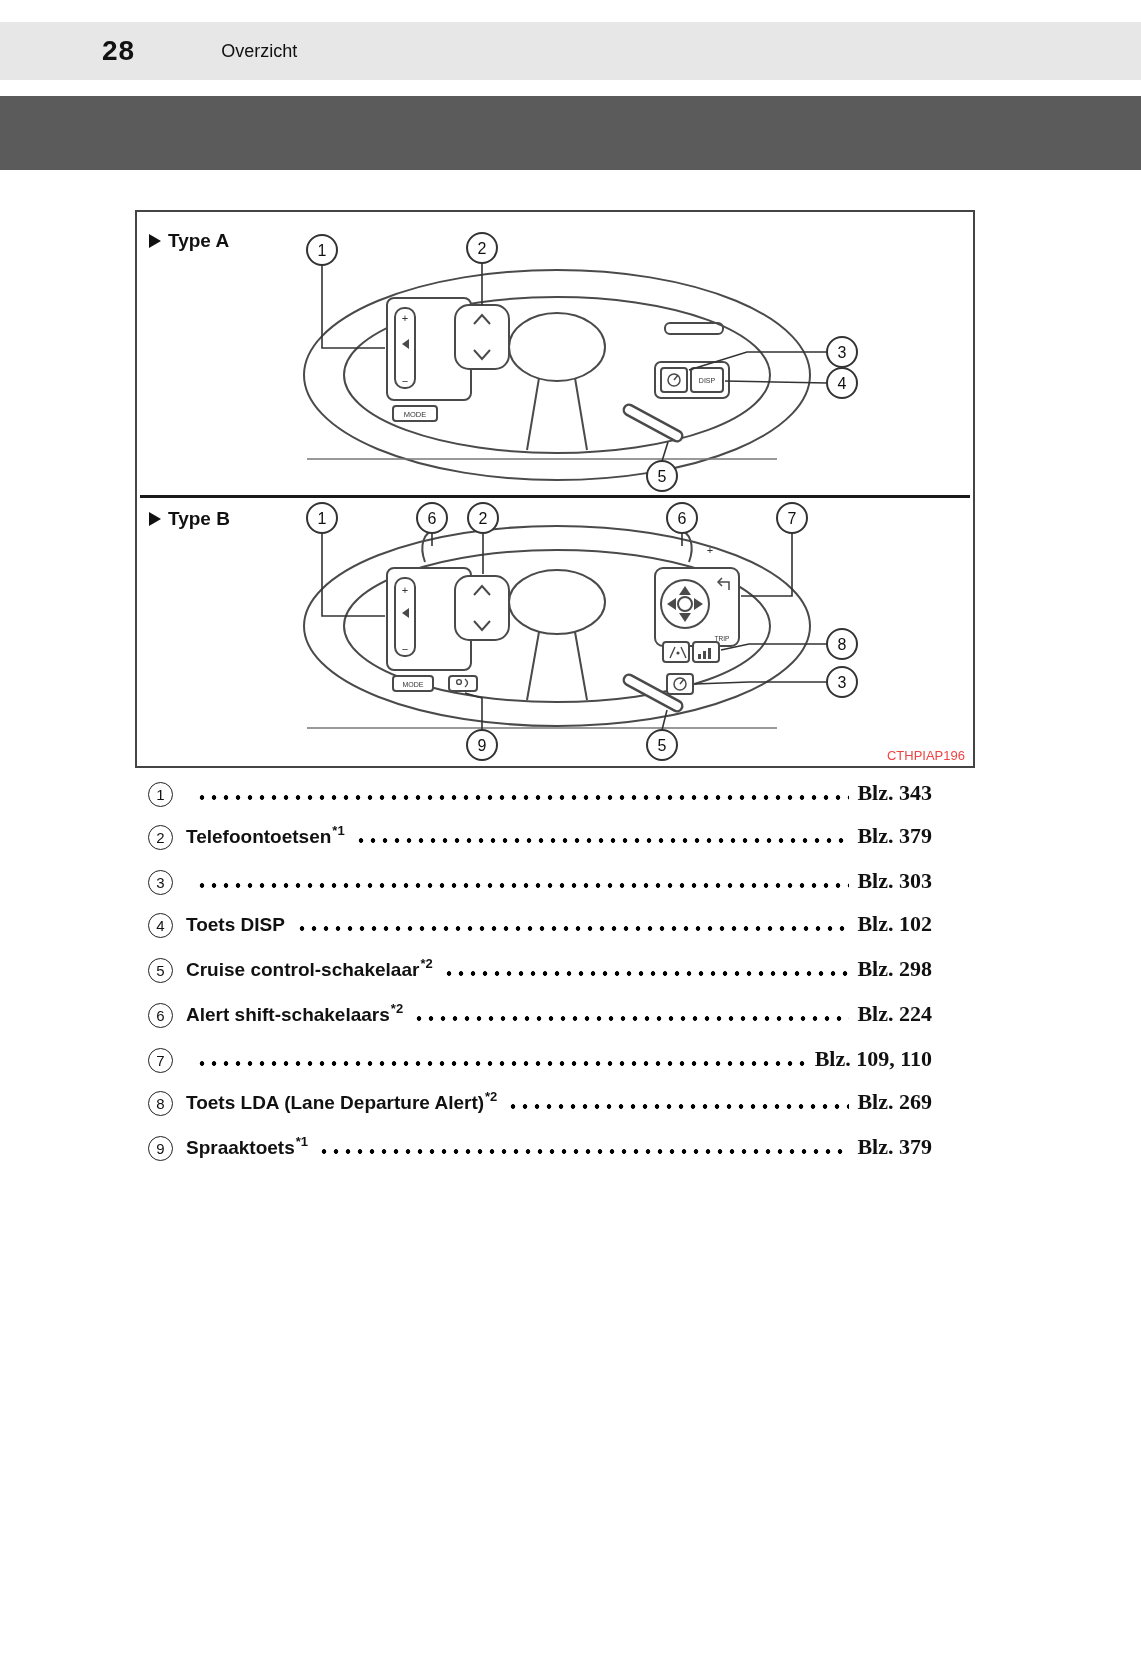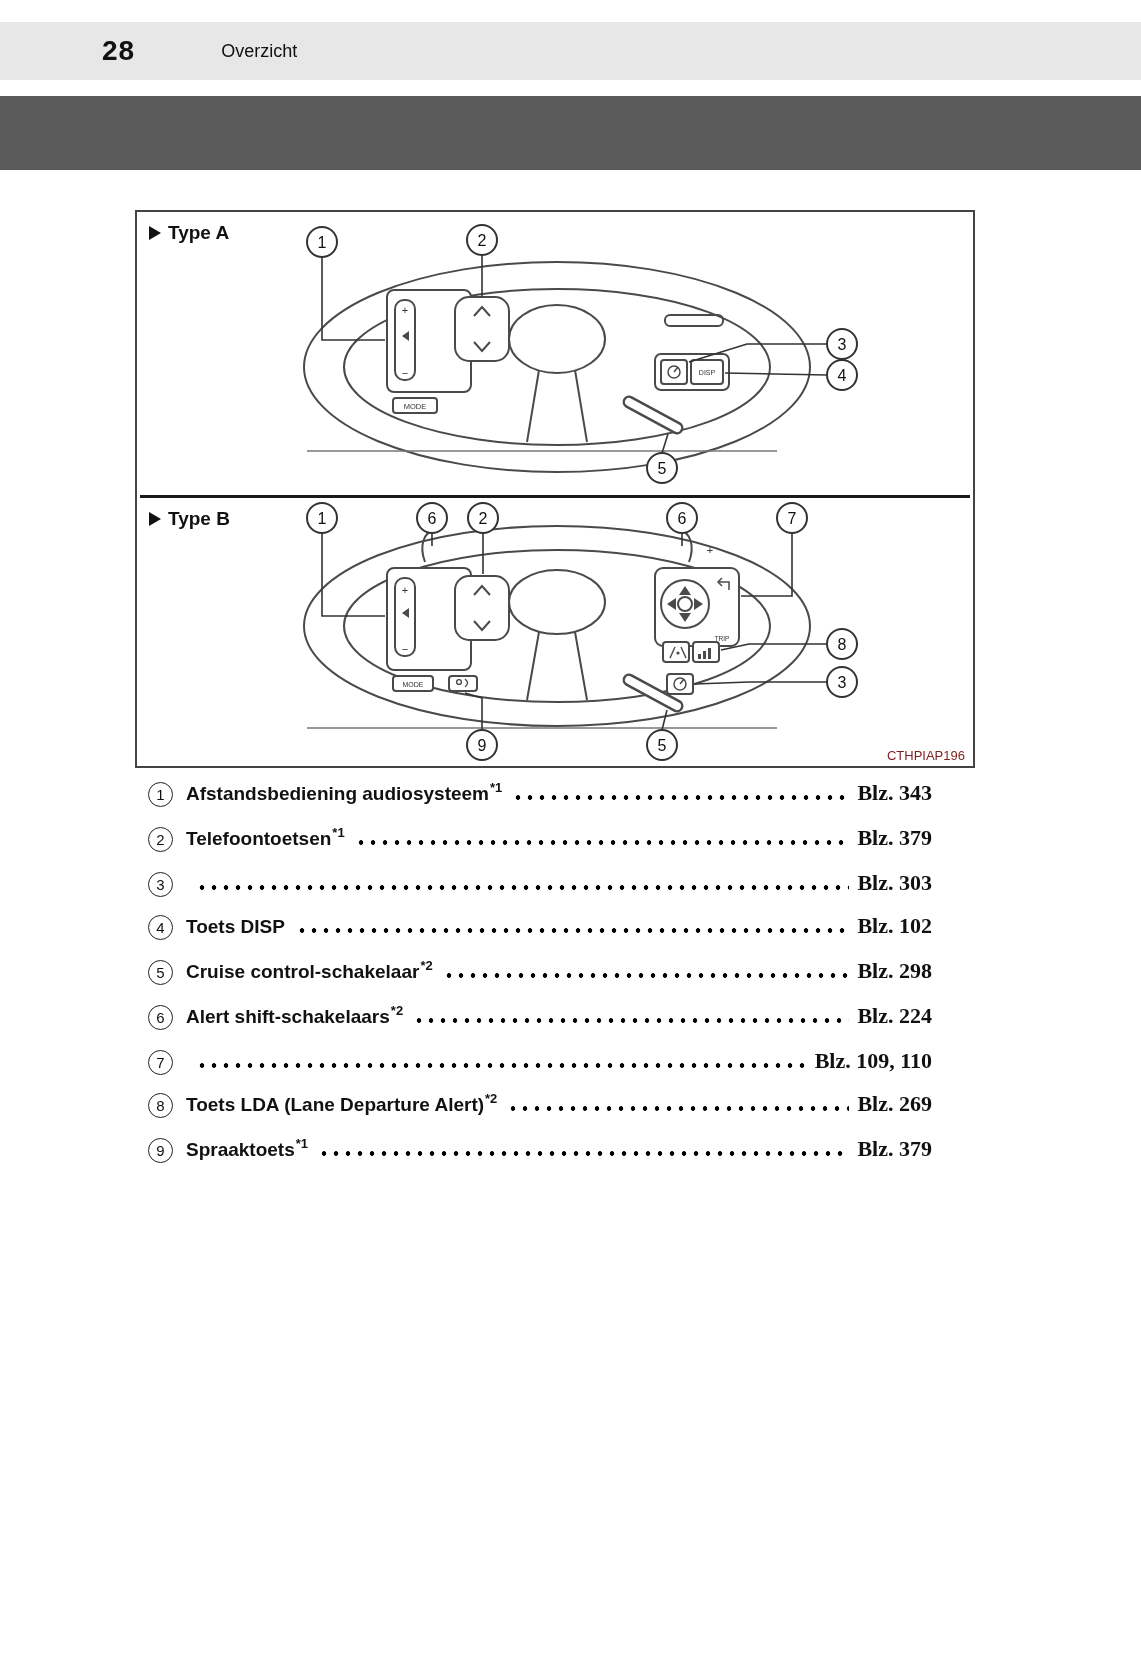--- a/index.html
+++ b/index.html
@@ -12,26 +12,26 @@
     display:flex;align-items:center;padding-left:102px;box-sizing:border-box;
   }
   .page-number{font-size:28px;font-weight:bold;letter-spacing:1px;margin-right:86px;}
   .section-header{font-size:18px;}
   .darkband{position:absolute;left:0;top:96px;width:100%;height:74px;background:#5b5b5b;}
   .figure-box{
     position:absolute;left:135px;top:210px;width:840px;height:558px;
     border:2px solid #444;box-sizing:border-box;background:#fff;
   }
   .fig-section{position:absolute;left:0;right:0;}
-  .sec-a{top:0;height:283px;}
+  .sec-a{top:8px;height:283px;}
   .sec-b{top:286px;height:230px;}
   .fig-divider{position:absolute;left:3px;right:3px;top:283px;border-top:3px solid #1a1a1a;}
   .type-label{position:absolute;top:10px;left:12px;font-size:19px;font-weight:600;display:flex;align-items:center;z-index:2;}
   .tri{width:0;height:0;border-left:12px solid #111;border-top:7px solid transparent;border-bottom:7px solid transparent;display:inline-block;margin-right:7px;}
-  .fig-code{position:absolute;right:8px;bottom:3px;font-size:13px;color:#7f1d1d;z-index:2;}
+  .fig-code{position:absolute;right:8px;bottom:3px;font-size:13px;color:#ef4444;z-index:2;}
   .diag{position:absolute;left:0;top:0;}
   svg text{font-family:"Liberation Sans",sans-serif;}
 
   .list{position:absolute;left:148px;top:779px;width:784px;}
   .row{display:flex;align-items:baseline;margin-bottom:15px;line-height:27px;}
   .num-circle{
     display:inline-flex;align-items:center;justify-content:center;
     width:25px;height:25px;border:1.7px solid #222;border-radius:50%;
     font-size:15px;flex:0 0 auto;margin-right:13px;box-sizing:border-box;
   }
@@ -265,21 +265,20 @@
       </svg>
     </div>
 
     <div class="fig-code">CTHPIAP196</div>
   </div>
 
   <div class="list">
 
     <div class="row">
       <span class="num-circle">1</span>
-      <span class="item-label"><span>Afstandsbediening audiosysteem</span><span class="sup">*1</span></span>
       <span class="leader"></span>
       <span class="page-ref">Blz. 343</span>
     </div>
 
     <div class="row">
       <span class="num-circle">2</span>
       <span class="item-label"><span>Telefoontoetsen</span><span class="sup">*1</span></span>
       <span class="leader"></span>
       <span class="page-ref">Blz. 379</span>
     </div>

